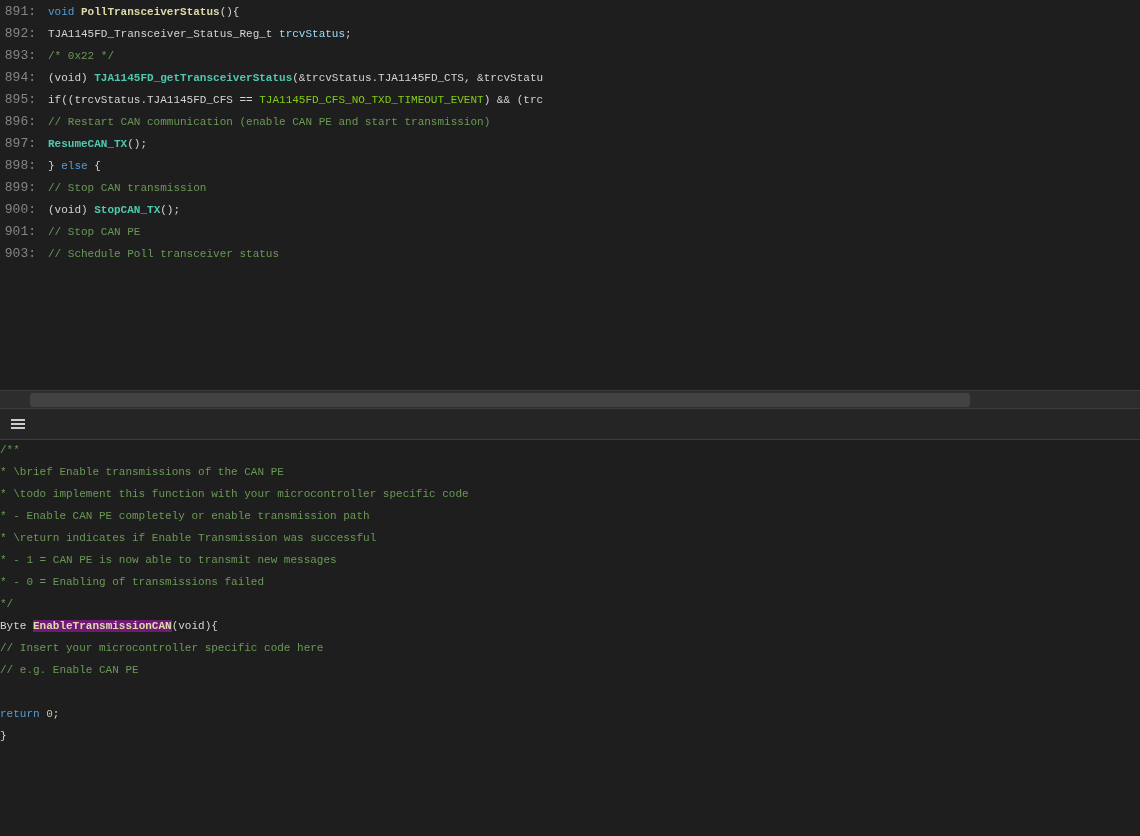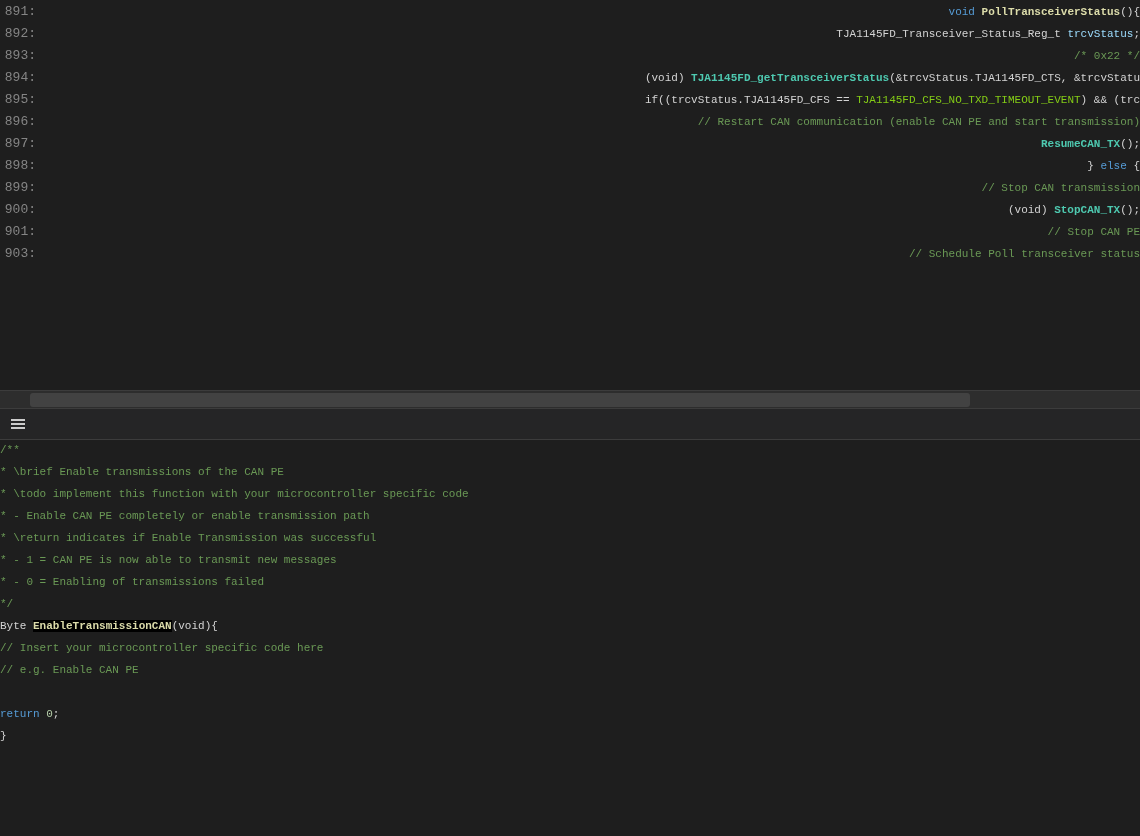--- a/index.html
+++ b/index.html
@@ -31,21 +31,20 @@
     .code-lines {
       padding: 4px 0;
     }
 
     .code-line {
       display: flex;
       align-items: baseline;
       height: 22px;
       padding: 0;
       white-space: nowrap;
-      justify-content: space-between;
     }
 
     .line-number {
       color: #858585;
       min-width: 48px;
       text-align: right;
       padding-right: 12px;
       user-select: none;
       font-size: 13px;
     }
@@ -268,21 +267,21 @@
       </div>
 
       <div class="code-line">
         <span class="line-content">
           <span class="c-comment"> */</span>
         </span>
       </div>
 
       <div class="code-line">
         <span class="line-content">
-          <span class="c-white">Byte </span><span style="background:#000000; color:#dcdcaa; font-weight:bold;">EnableTransmissionCAN</span><span class="c-white">(void){</span>
+          <span class="c-white">Byte </span><span style="background:#701a75; color:#dcdcaa; font-weight:bold;">EnableTransmissionCAN</span><span class="c-white">(void){</span>
         </span>
       </div>
 
       <div class="code-line">
         <span class="line-content">
           <span class="c-comment">    // Insert your microcontroller specific code here</span>
         </span>
       </div>
 
       <div class="code-line">

